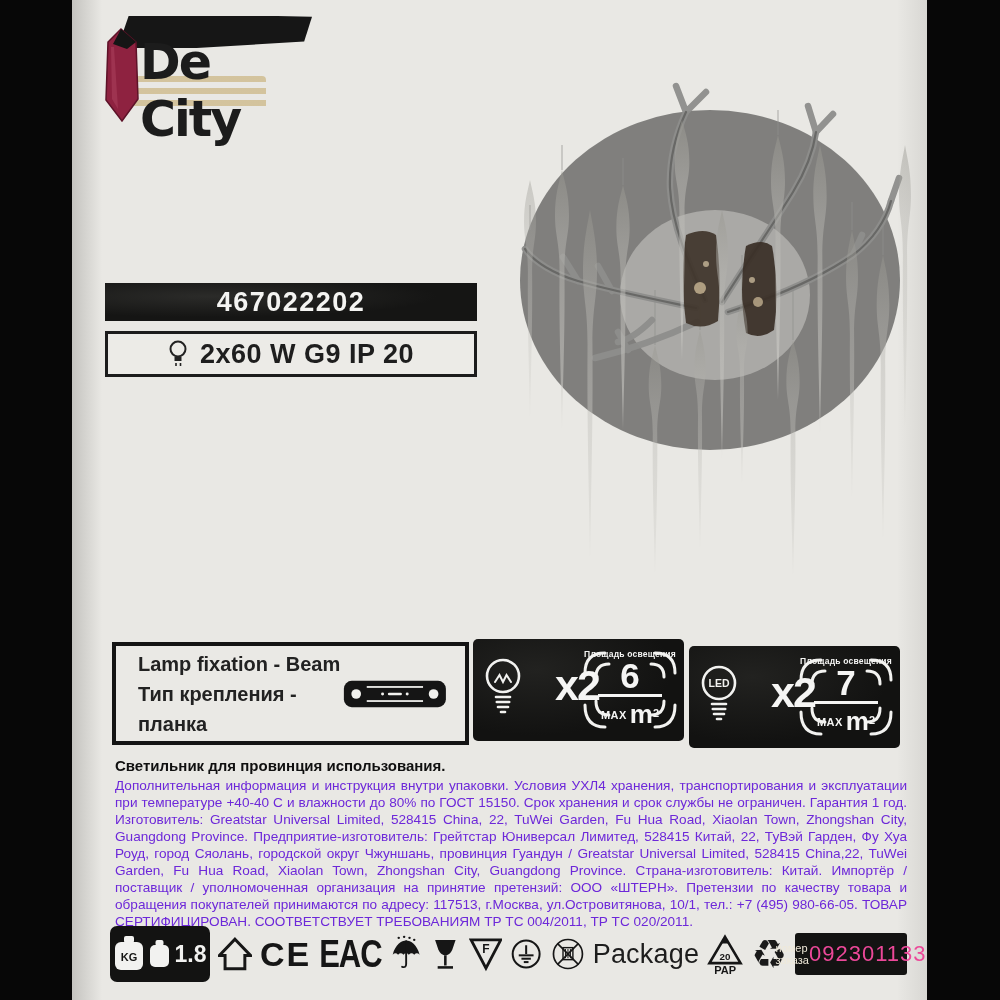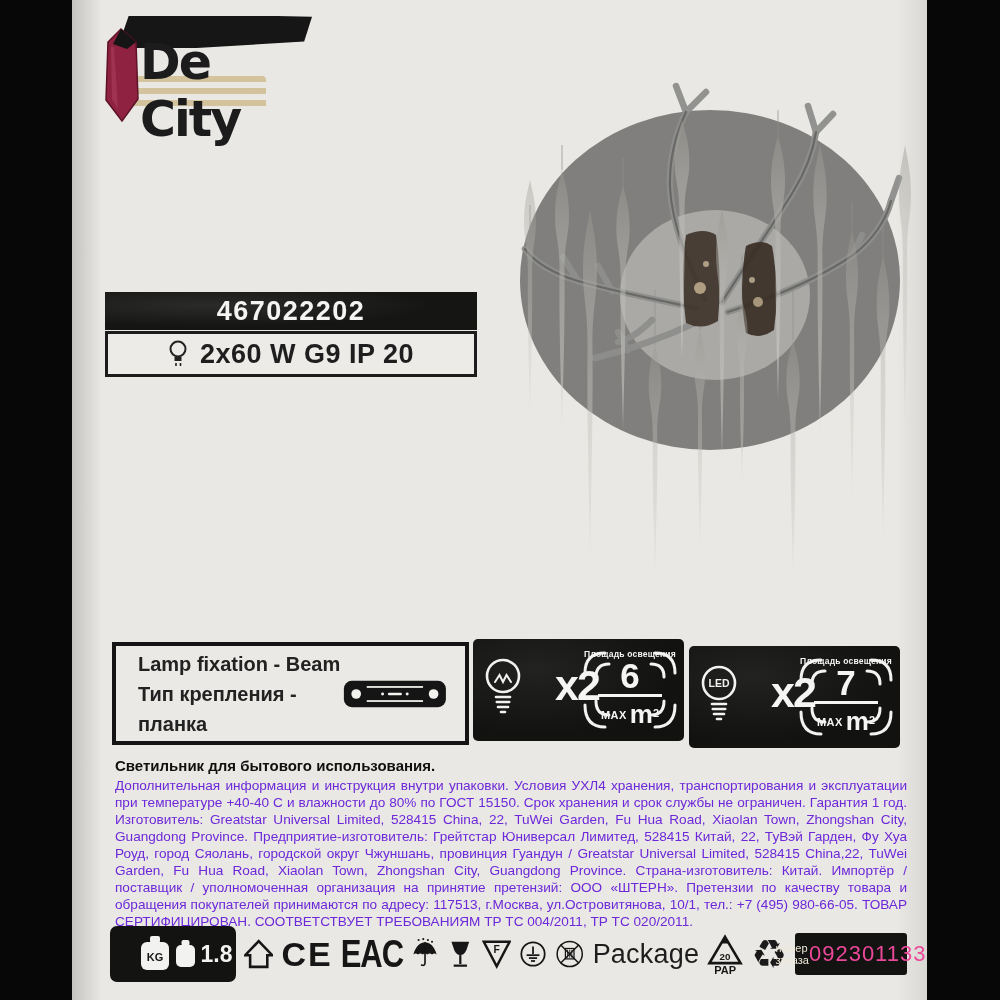--- a/index.html
+++ b/index.html
@@ -21,21 +21,21 @@
   .logo-ribbon{position:absolute;left:28px;top:6px;width:196px;height:32px;background:#161616;
     clip-path:polygon(0% 115%,7% -10%,100% 2%,96% 80%);}
   .logo-name{position:absolute;left:52px;top:24px;font-family:"DejaVu Sans",sans-serif;
     font-weight:700;font-size:49px;letter-spacing:-2px;color:#1c1c1c;}
   .logo-gold{position:absolute;left:30px;top:66px;width:148px;height:36px;opacity:.65;filter:blur(.7px);
     background:repeating-linear-gradient(180deg,rgba(190,158,84,.75) 0 6px,rgba(233,232,228,0) 6px 12px);
     border-radius:4px;}
   .logo-crystal{position:absolute;left:4px;top:13px;}
 
   
-  .code-bar{left:105px;top:292px;width:372px;height:38px;background:#161615;
+  .code-bar{left:105px;top:283px;width:372px;height:38px;background:#161615;
     background:radial-gradient(ellipse at 28% 35%,#2b2b29 0%,#151514 60%);
     display:flex;align-items:center;justify-content:center;}
   .code-bar span{color:#f4f4f2;font-size:27px;font-weight:600;letter-spacing:1.5px;}
   .spec-line{left:105px;top:331px;width:366px;height:40px;border:3px solid #1c1c1c;background:#ecebe7;
     display:flex;align-items:center;justify-content:center;gap:12px;}
   .spec-line span{font-size:27px;font-weight:700;color:#1e1e1e;letter-spacing:.5px;}
 
   
   .fix-box{left:112px;top:642px;width:349px;height:95px;border:4px solid #141414;background:#eae9e5;
     display:flex;align-items:center;justify-content:center;}
@@ -59,21 +59,21 @@
   .area-max sup{font-size:11px;}
 
   
   .info{left:115px;top:757px;width:792px;}
   .info-title{font-size:15px;font-weight:700;color:#101010;margin-bottom:3px;}
   .info-body{font-size:13.6px;line-height:17px;text-align:justify;color:#6d28d9;}
 
   
   .footer{left:110px;top:918px;width:797px;height:72px;display:flex;align-items:center;gap:8px;}
   .weight-plate{width:100px;height:56px;background:#131312;border-radius:7px;flex:none;
-    display:flex;align-items:center;justify-content:center;gap:5px;padding-left:26px;}
+    display:flex;align-items:center;justify-content:center;gap:5px;}
   .weight-value{color:#f2f2f0;font-size:23px;font-weight:600;}
   .mark-ce{font-size:34px;font-weight:700;letter-spacing:2px;color:#161616;flex:none;}
   .mark-eac{font-size:31px;font-weight:900;letter-spacing:-1px;color:#161616;
     transform:scaleY(1.25);flex:none;}
   .pkg-label{font-size:27px;color:#1d1d1d;flex:none;letter-spacing:.2px;}
   .pap{flex:none;text-align:center;line-height:9px;}
   .pap-label{font-size:11px;font-weight:700;color:#161616;}
   .recycle{flex:none;font-family:"DejaVu Sans",sans-serif;font-size:40px;color:#1a1a1a;line-height:40px;}
   .order-box{margin-left:auto;flex:none;width:112px;height:42px;background:#131312;border-radius:3px;
     display:flex;flex-direction:row;align-items:center;justify-content:center;}
@@ -262,21 +262,21 @@
         </g>
       </svg>
       <div class="area-title">Площадь освещения</div>
       <div class="area-value">7</div>
       <div class="area-rule"></div>
       <div class="area-max"><span class="max">MAX</span><span class="m">m</span><sup>2</sup></div>
     </div>
   </div>
 
   <div class="abs info">
-    <div class="info-title">Светильник для бытового использования.</div>
+    <div class="info-title">Светильник для провинция использования.</div>
     <div class="info-body">Дополнительная информация и инструкция внутри упаковки. Условия УХЛ4 хранения, транспортирования и эксплуатации при температуре +40-40 С и влажности до 80% по ГОСТ 15150. Срок хранения и срок службы не ограничен. Гарантия 1 год. Изготовитель: Greatstar Universal Limited, 528415 China, 22, TuWei Garden, Fu Hua Road, Xiaolan Town, Zhongshan City, Guangdong Province. Предприятие-изготовитель: Грейтстар Юниверсал Лимитед, 528415 Китай, 22, ТуВэй Гарден, Фу Хуа Роуд, город Сяолань, городской округ Чжуншань, провинция Гуандун / Greatstar Universal Limited, 528415 China,22, TuWei Garden, Fu Hua Road, Xiaolan Town, Zhongshan City, Guangdong Province. Страна-изготовитель: Китай. Импортёр / поставщик / уполномоченная организация на принятие претензий: ООО «ШТЕРН». Претензии по качеству товара и обращения покупателей принимаются по адресу: 117513, г.Москва, ул.Островитянова, 10/1, тел.: +7 (495) 980-66-05. ТОВАР СЕРТИФИЦИРОВАН. СООТВЕТСТВУЕТ ТРЕБОВАНИЯМ ТР ТС 004/2011, ТР ТС 020/2011.</div>
   </div>
 
   <div class="abs footer">
 
     <div class="weight-plate">
       <svg width="30" height="38" viewBox="0 0 30 38">
         <rect x="10" y="1" width="10" height="7" rx="2" fill="#f2f2f0"></rect>
         <rect x="1" y="7" width="28" height="28" rx="6" fill="#f2f2f0"></rect>
         <text x="15" y="26" text-anchor="middle" font-size="11" font-weight="bold" fill="#131312" font-family="Liberation Sans, sans-serif">KG</text>

